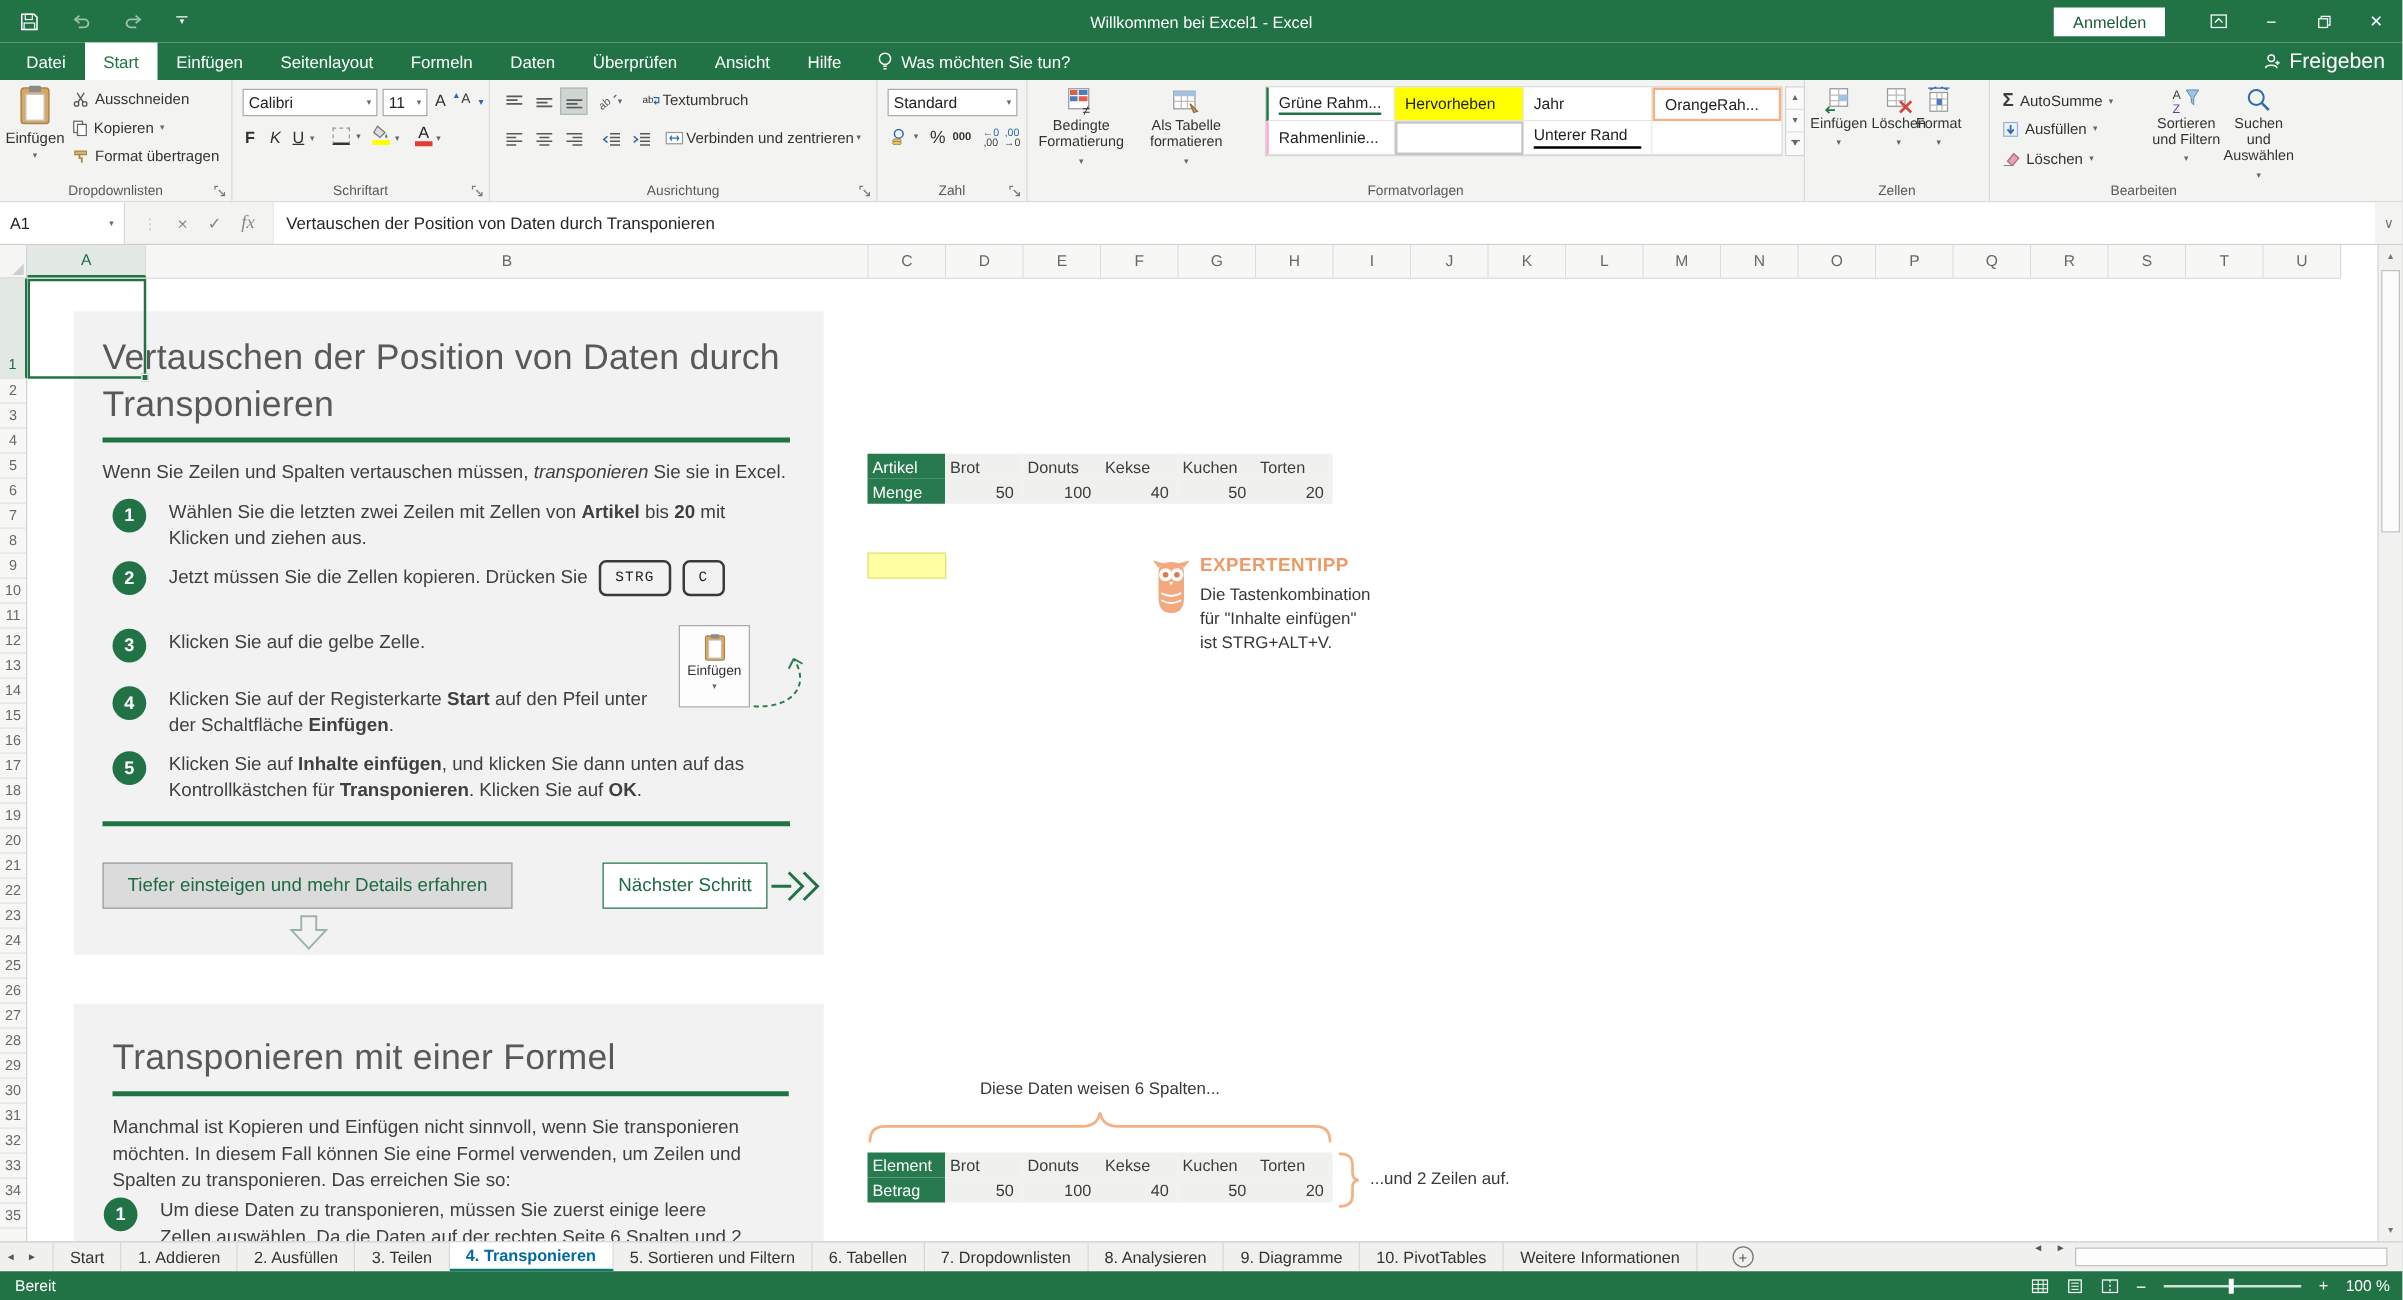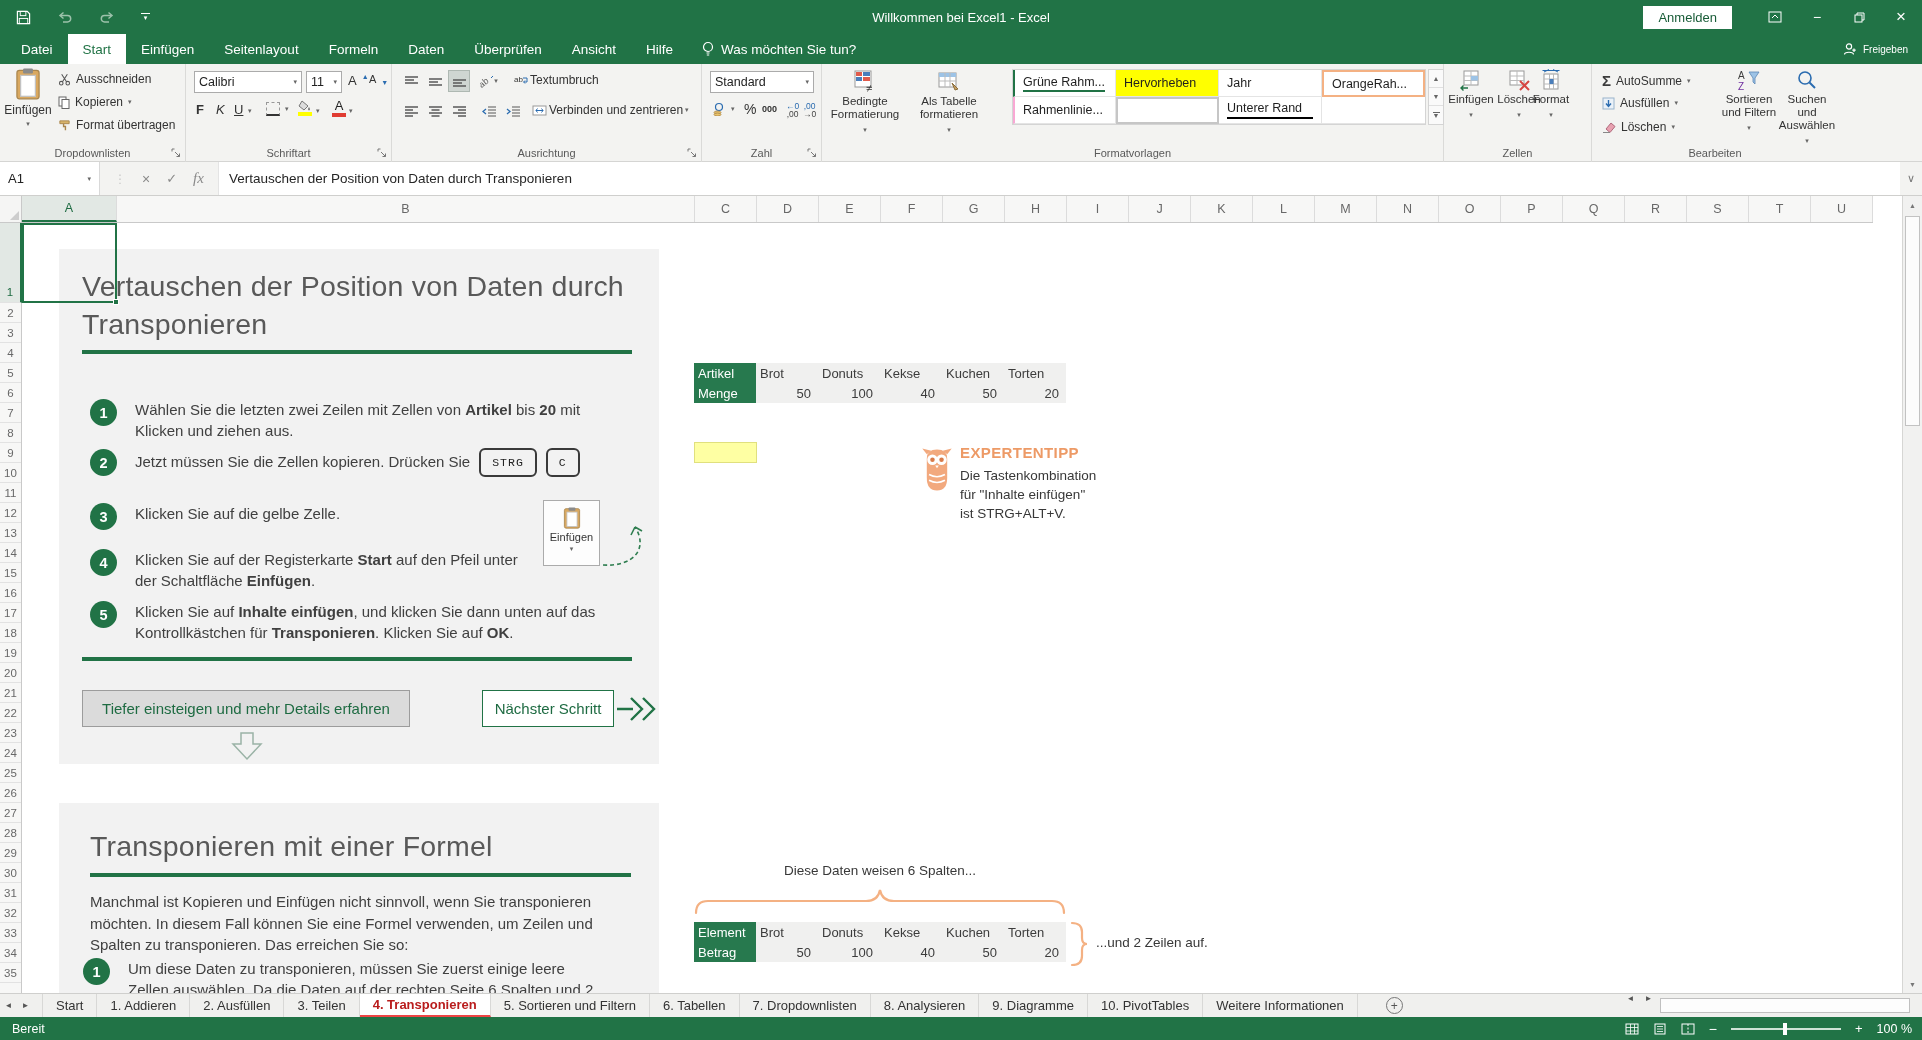--- a/index.html
+++ b/index.html
@@ -13,21 +13,21 @@
 .title-center{position:absolute;left:0;top:0;width:100%;height:34px;display:flex;align-items:center;justify-content:center;font-size:13px;pointer-events:none}
 .tb-right{position:absolute;right:0;top:0;height:34px;display:flex;align-items:center;z-index:2}
 .signin{background:#fff;color:#185c37;font-size:13px;padding:4px 15px;margin-right:22px;cursor:default}
 .winbtn{width:42px;height:34px;display:flex;align-items:center;justify-content:center;font-size:14px;color:#fff}
 
 .menubar{position:absolute;left:0;top:34px;width:100%;height:30px;background:#217346;display:flex;align-items:stretch;color:#fff}
 .mtabs{display:flex;align-items:stretch;padding-left:6px}
 .mtab{display:flex;align-items:center;padding:0 15px;font-size:13.5px;cursor:default}
 .mtab.active{background:#fff;color:#217346}
 .tellme{display:flex;align-items:center;gap:7px;padding:0 14px;font-size:13.5px}
-.share{position:absolute;right:14px;top:0;height:30px;display:flex;align-items:center;gap:6px;font-size:10px}
+.share{position:absolute;right:14px;top:0;height:30px;display:flex;align-items:center;gap:6px;font-size:17px}
 
 .ribbon{position:absolute;left:0;top:64px;width:100%;height:98px;background:#f3f3f1;border-bottom:1px solid #d5d5d3}
 .rgroup{position:absolute;top:0;height:98px;border-right:1px solid #dadad8}
 .glabel{position:absolute;bottom:3px;left:0;right:0;text-align:center;font-size:11px;color:#595959;display:flex;align-items:center;justify-content:center;gap:6px}
 .launcher{position:absolute;bottom:4px;right:4px;width:10px;height:10px}
 .bigbtn{position:absolute;top:4px;width:44px;height:72px;display:flex;flex-direction:column;align-items:center;justify-content:flex-start;gap:3px;font-size:12px;color:#333;text-align:center}
 .sbtn{position:absolute;display:flex;align-items:center;gap:5px;font-size:12px;color:#333;white-space:nowrap}
 .dar{font-size:7px;color:#666}
 .inbox{position:absolute;height:22px;background:#fff;border:1px solid #ababab;display:flex;align-items:center;font-size:12.5px;color:#222;padding:0 4px;justify-content:space-between}
 .fbtn{font-size:13px;color:#333;display:flex;align-items:center;gap:2px}
@@ -81,21 +81,21 @@
 .ycell{position:absolute;width:63px;height:21px;background:#feffa3;border:1px solid #e0e07e}
 .tiphead{position:absolute;font-size:15px;font-weight:bold;color:#ed9a66;letter-spacing:.4px}
 .tipline{position:absolute;font-size:13.5px;color:#383838;line-height:19px}
 .notetext{position:absolute;font-size:13.5px;color:#383838}
 
 .tabbar{position:absolute;left:0;top:993px;width:100%;height:24px;background:#f0f0ee;border-top:1px solid #cfcfcd;display:flex;align-items:stretch;font-size:13px;color:#333}
 .tnav{width:17px;display:flex;align-items:center;justify-content:center;font-size:8px;color:#555}
 .stabs{display:flex;align-items:stretch;margin-left:8px}
 .stab{display:flex;align-items:center;padding:0 13px;border-right:1px solid #d8d8d6;white-space:nowrap;cursor:default}
 .stab:first-child{border-left:1px solid #d8d8d6}
-.stab.active{background:#fff;color:#b91c1c;font-weight:bold;border-bottom:2px solid #ef4444}
+.stab.active{background:#fff;color:#0369a1;font-weight:bold;border-bottom:2px solid #0f766e}
 .addsheet{width:17px;height:17px;border:1px solid #767676;border-radius:50%;color:#555;display:flex;align-items:center;justify-content:center;font-size:12px;margin:auto 0 auto 28px}
 .hthumb{position:absolute;top:4px;height:15px;background:#fdfdfd;border:1px solid #c0c0c0}
 
 .statusbar{position:absolute;left:0;top:1017px;width:100%;height:23px;background:#217346;color:#fff;display:flex;align-items:center;font-size:12.5px}
 .sb-right{position:absolute;right:10px;top:0;height:23px;display:flex;align-items:center;gap:14px}
 .ztrack{width:110px;height:2px;background:#cfe3d6;position:relative}
 .zthumb{position:absolute;left:52px;top:-5px;width:4px;height:12px;background:#fff}
 svg{display:block}
 </style>
 </head>
@@ -604,20 +604,23 @@
 
     <div class="canvas">
 
       <div class="sel">
           <span class="handle"></span>
         </div>
 
       <div class="card" style="left:37px;top:26px;width:600px;height:515px">
         <div class="c-title" style="left:23px;top:18px;width:548px">Vertauschen der Position von Daten durch Transponieren</div>
         <div class="grule" style="left:23px;top:101px;width:550px"></div>
+        <div class="ctext" style="position:absolute;left:23px;top:118px;width:560px">
+          <span>Wenn Sie Zeilen und Spalten vertauschen müssen, </span><i>transponieren</i><span> Sie sie in Excel.</span>
+        </div>
 
         <div class="step" style="left:31px;top:150px">
           <span class="badge">1</span>
           <span class="stext ctext"><span>Wählen Sie die letzten zwei Zeilen mit Zellen von </span><b>Artikel</b><span> bis </span><b>20</b><span> mit Klicken und ziehen aus.</span></span>
         </div>
         <div class="step" style="left:31px;top:200px">
           <span class="badge">2</span>
           <span class="stext ctext"><span>Jetzt müssen Sie die Zellen kopieren. Drücken Sie</span><span class="kcap">STRG</span><span class="kcap">C</span></span>
         </div>
         <div class="step" style="left:31px;top:254px">

